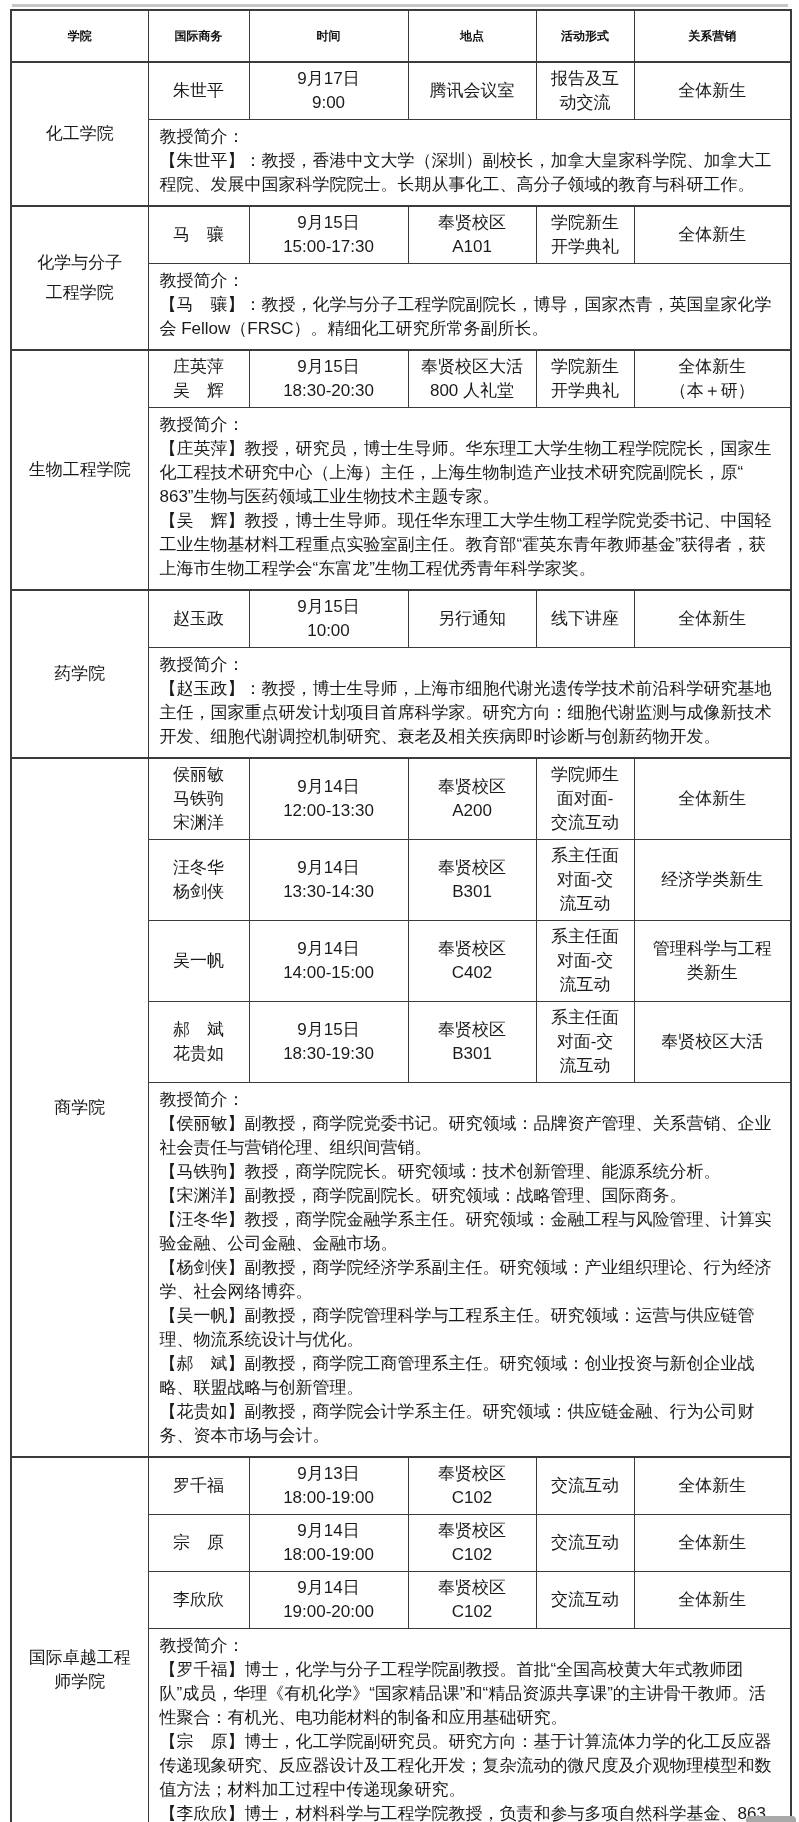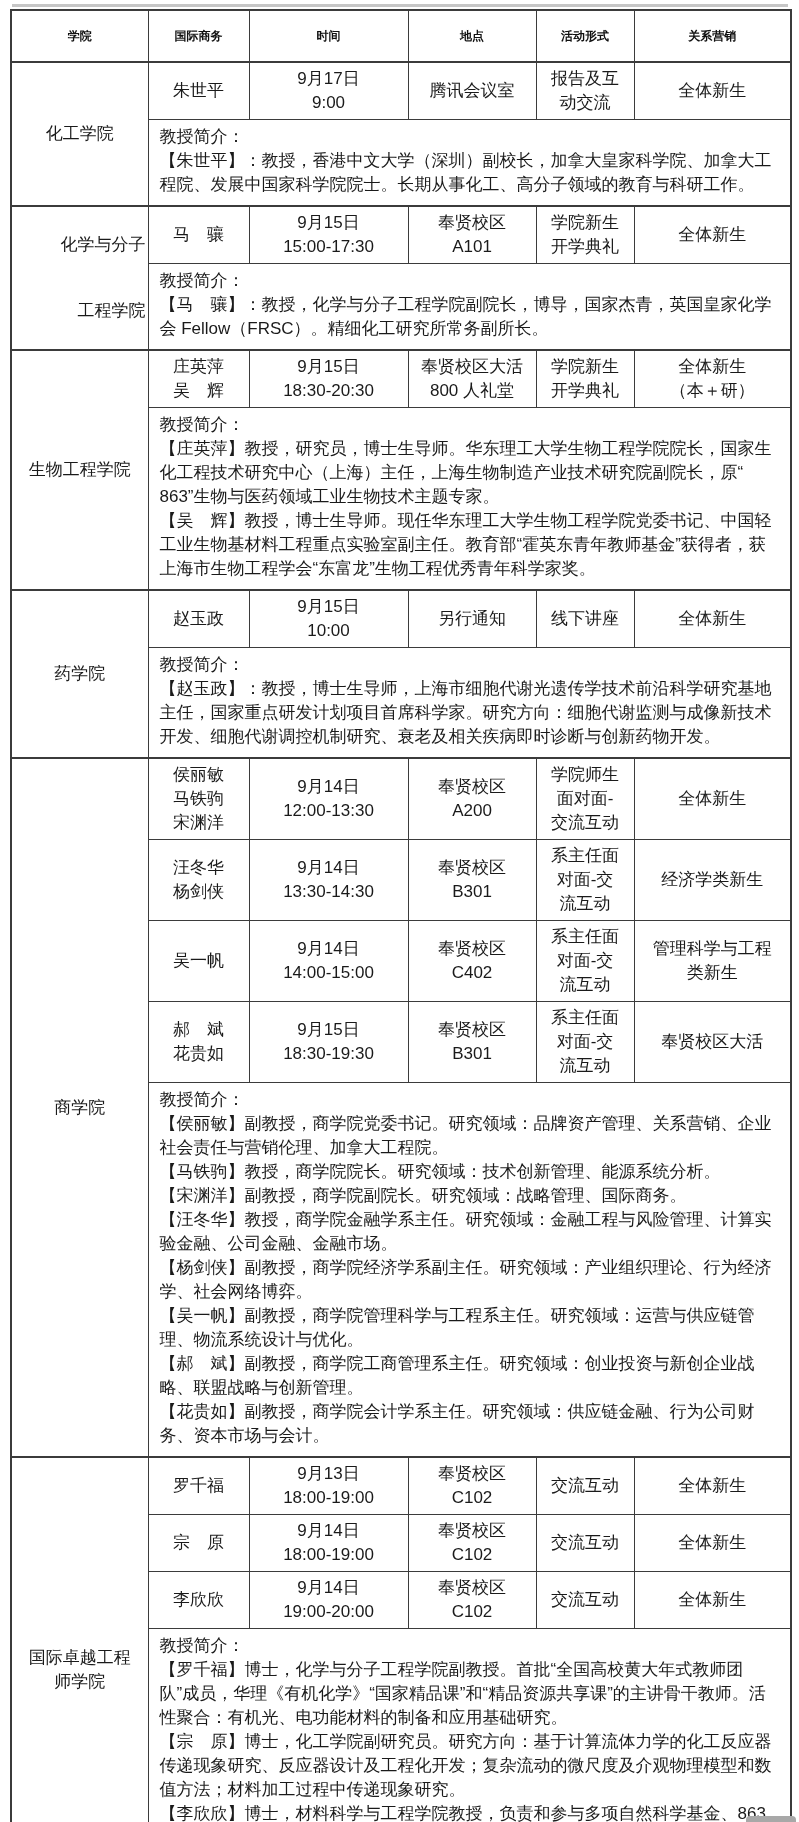--- a/index.html
+++ b/index.html
@@ -20,23 +20,23 @@
     font-size:12px; font-weight:bold; text-align:center; vertical-align:middle;
     height:46px; padding:2px; color:#111;
   }
   td.c {
     text-align:center; vertical-align:middle;
     font-size:17px; line-height:24px; white-space:pre-line;
     padding:4px 3px;
   }
   td.college {
     text-align:center; vertical-align:middle;
-    font-size:17px; line-height:24px; white-space:pre-line; padding:2px;
-  }
-  td.college.spread { line-height:66px;text-align:right; }
+    font-size:17px; line-height:24px; white-space:pre-line; padding:10px;
+  }
+  td.college.spread { line-height:30px; }
   td.bio {
     vertical-align:top; text-align:left;
     font-size:17px; line-height:24px;
     padding:5px 12px 8px 11px;
     margin-top:10px;
   }
   tr.group-start td { border-top-width:2px; }
   .bio-line { margin:0; }
 </style>
 </head>
@@ -183,21 +183,21 @@
     <td class="c">奉贤校区
 B301</td>
     <td class="c">系主任面
 对面-交
 流互动</td>
     <td class="c">奉贤校区大活</td>
   </tr>
   <tr>
     <td class="bio" colspan="5">
       <div class="bio-line">教授简介：</div>
-      <div class="bio-line">【侯丽敏】副教授，商学院党委书记。研究领域：品牌资产管理、关系营销、企业社会责任与营销伦理、加拿大工程院。</div>
+      <div class="bio-line">【侯丽敏】副教授，商学院党委书记。研究领域：品牌资产管理、关系营销、企业社会责任与营销伦理、组织间营销。</div>
       <div class="bio-line">【马铁驹】教授，商学院院长。研究领域：技术创新管理、能源系统分析。</div>
       <div class="bio-line">【宋渊洋】副教授，商学院副院长。研究领域：战略管理、国际商务。</div>
       <div class="bio-line">【汪冬华】教授，商学院金融学系主任。研究领域：金融工程与风险管理、计算实验金融、公司金融、金融市场。</div>
       <div class="bio-line">【杨剑侠】副教授，商学院经济学系副主任。研究领域：产业组织理论、行为经济学、社会网络博弈。</div>
       <div class="bio-line">【吴一帆】副教授，商学院管理科学与工程系主任。研究领域：运营与供应链管理、物流系统设计与优化。</div>
       <div class="bio-line">【郝　斌】副教授，商学院工商管理系主任。研究领域：创业投资与新创企业战略、联盟战略与创新管理。</div>
       <div class="bio-line">【花贵如】副教授，商学院会计学系主任。研究领域：供应链金融、行为公司财务、资本市场与会计。</div>
     </td>
   </tr>
 

